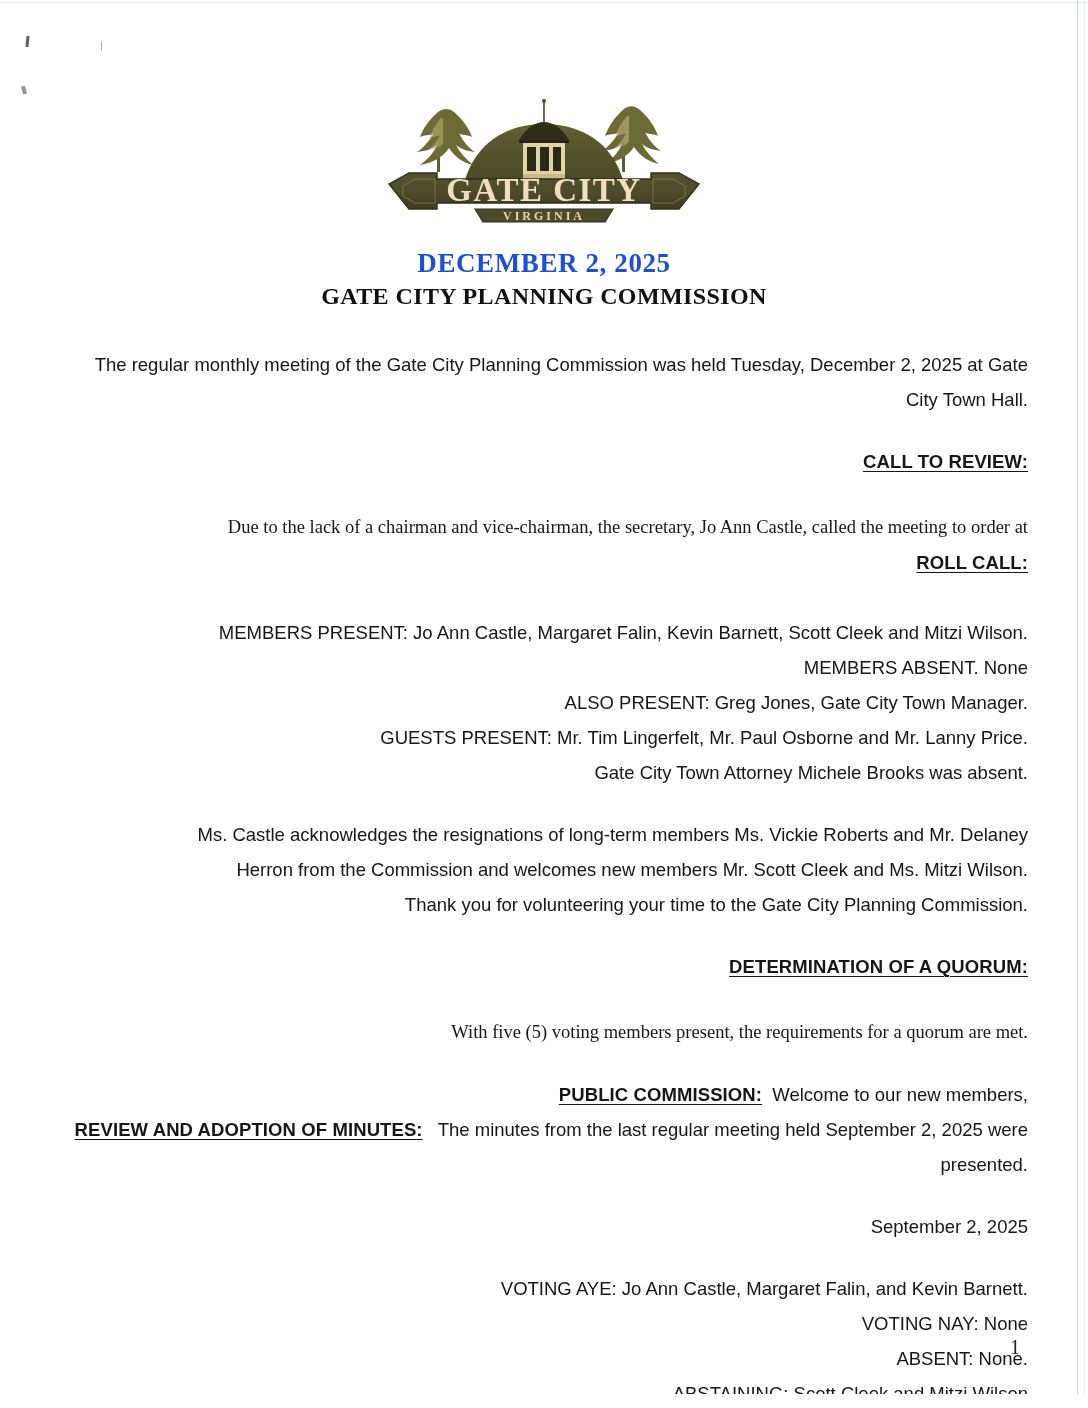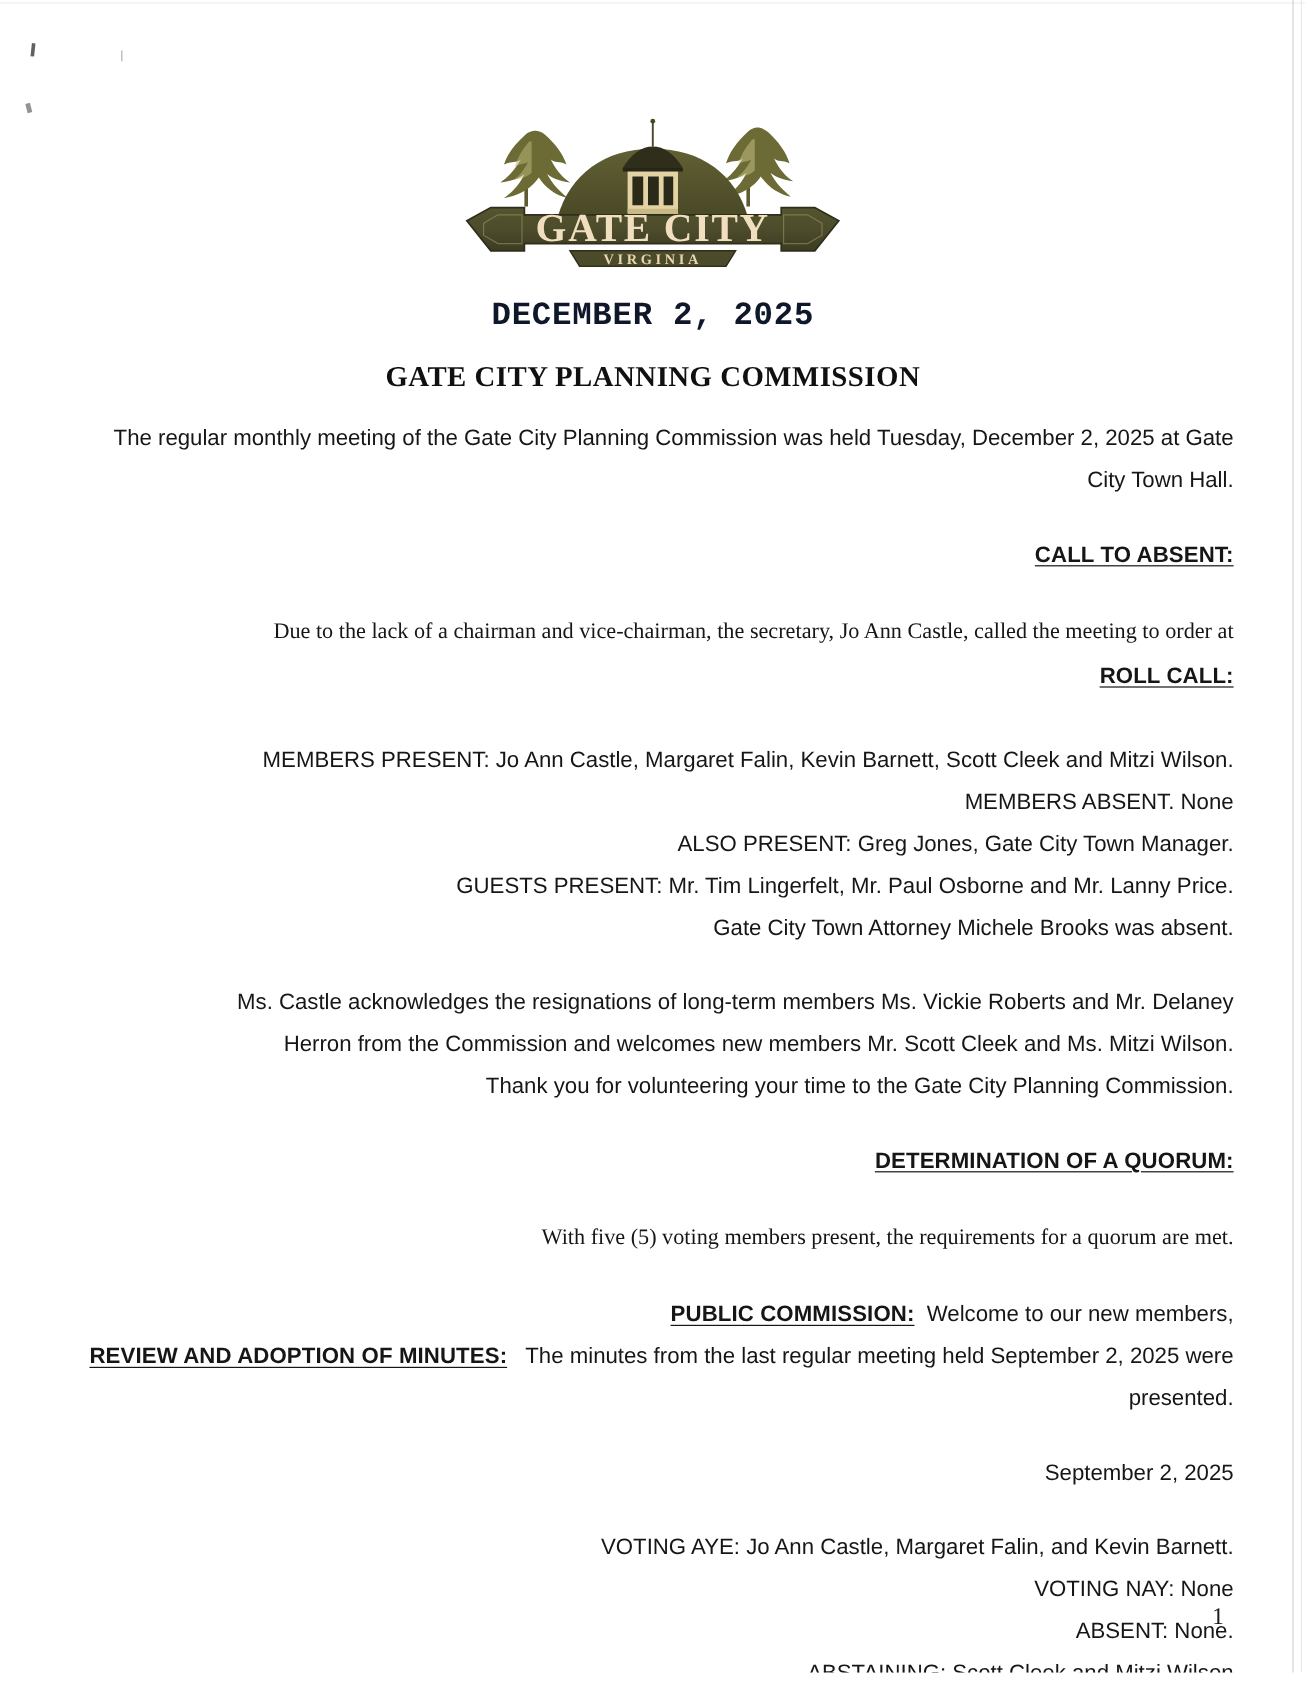--- a/index.html
+++ b/index.html
@@ -57,28 +57,28 @@
   .logo-wrap {
     position: relative;
     display: inline-block;
     width: 330px;
     height: 142px;
   }
   .logo-wrap svg { display: block; }
 
   .date-line {
     margin-top: 14px;
-    font-family: Liberation Mono, monospace;
+    font-family: Liberation Serif, serif;
     font-weight: bold;
     font-size: 27px;
     letter-spacing: .6px;
-    color: #0f172a;
+    color: #1d4ed8;
   }
   .commission-title {
-    margin-top: 23px;
+    margin-top: 4px;
     font-family: "Liberation Serif", serif;
     font-weight: bold;
     font-size: 24px;
     letter-spacing: .4px;
     color: #101010;
   }
 
   
   .body-wrap {
     position: absolute;
@@ -203,21 +203,21 @@
     <div class="commission-title">GATE CITY PLANNING COMMISSION</div>
   </div>
 
   <div class="body-wrap">
 
     <p class="para">The regular monthly meeting of the Gate City Planning Commission was held Tuesday, December 2, 2025 at Gate</p>
     <p class="para">City Town Hall.</p>
 
     <div class="gap-md"></div>
 
-    <p class="hdr">CALL TO ABSENT:</p>
+    <p class="hdr">CALL TO REVIEW:</p>
 
     <div class="gap-md"></div>
 
     <p class="para ind-1">Due to the lack of a chairman and vice-chairman, the secretary, Jo Ann Castle, called the meeting to order at</p>
 
     <p class="hdr">ROLL CALL:</p>
 
     <div class="gap-lg"></div>
 
     <p class="para ind-2">MEMBERS PRESENT: Jo Ann Castle, Margaret Falin, Kevin Barnett, Scott Cleek and Mitzi Wilson.</p>

